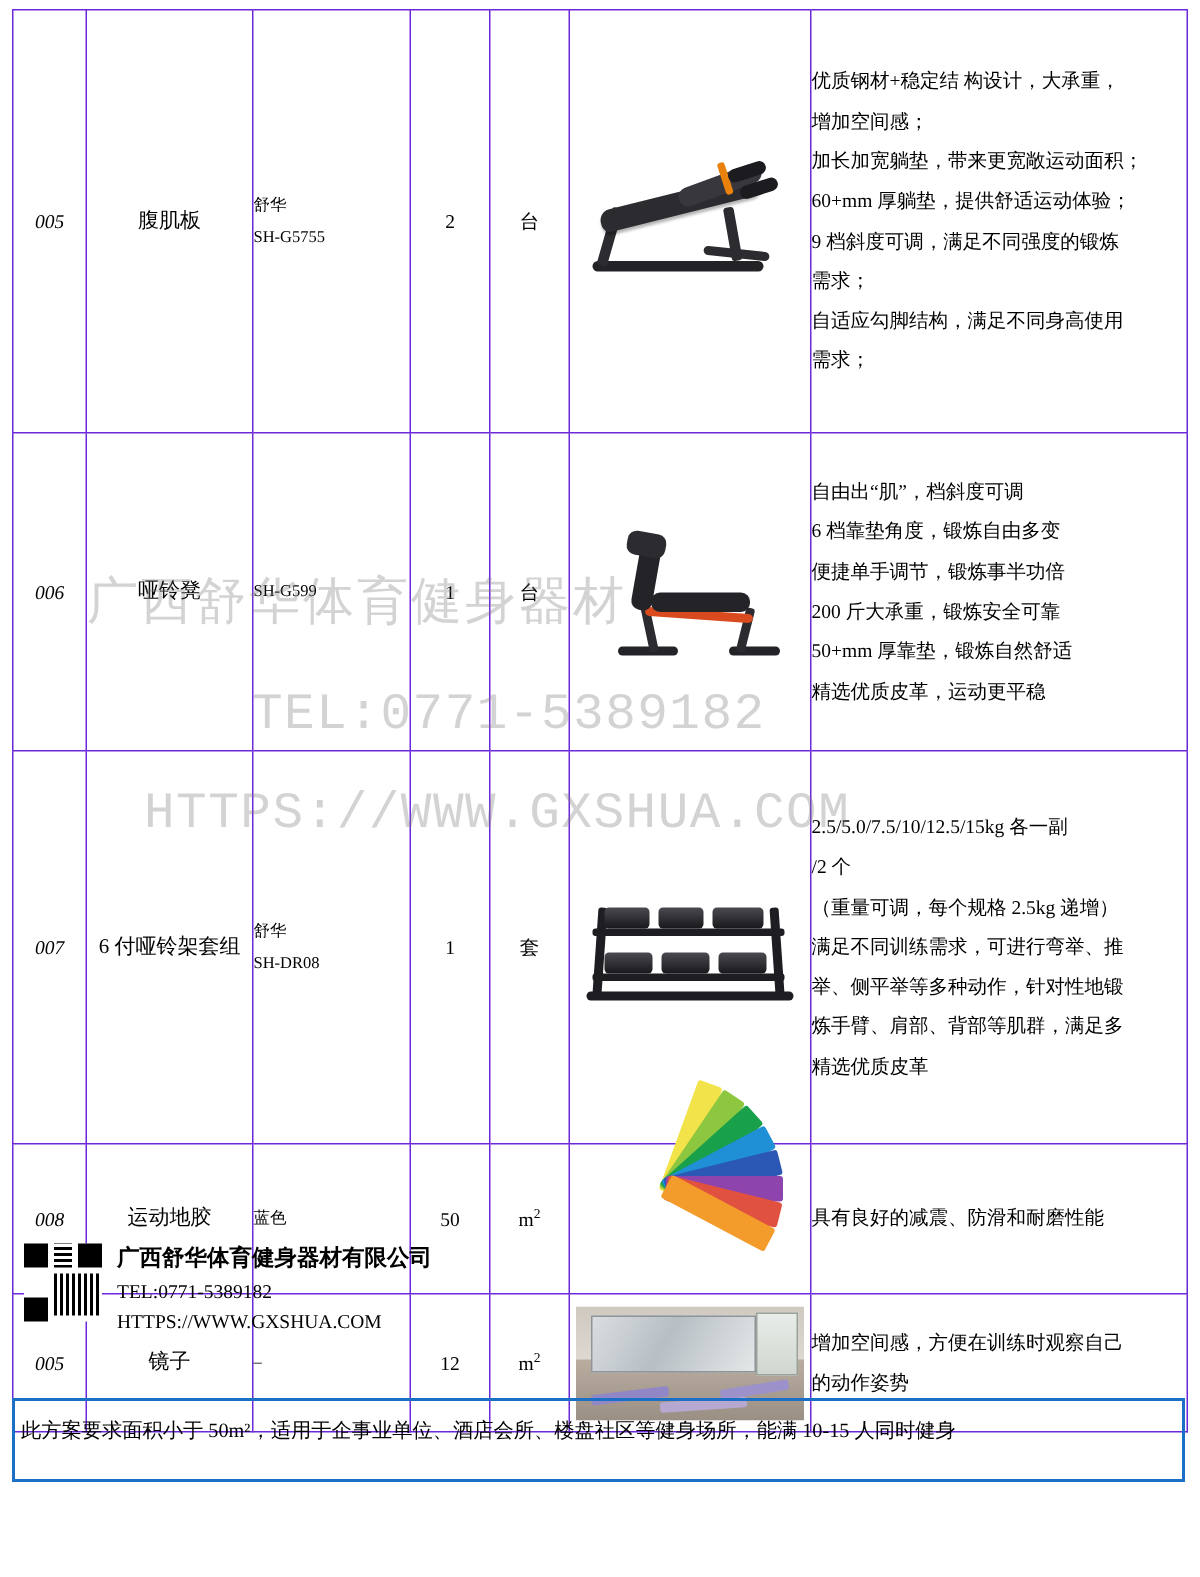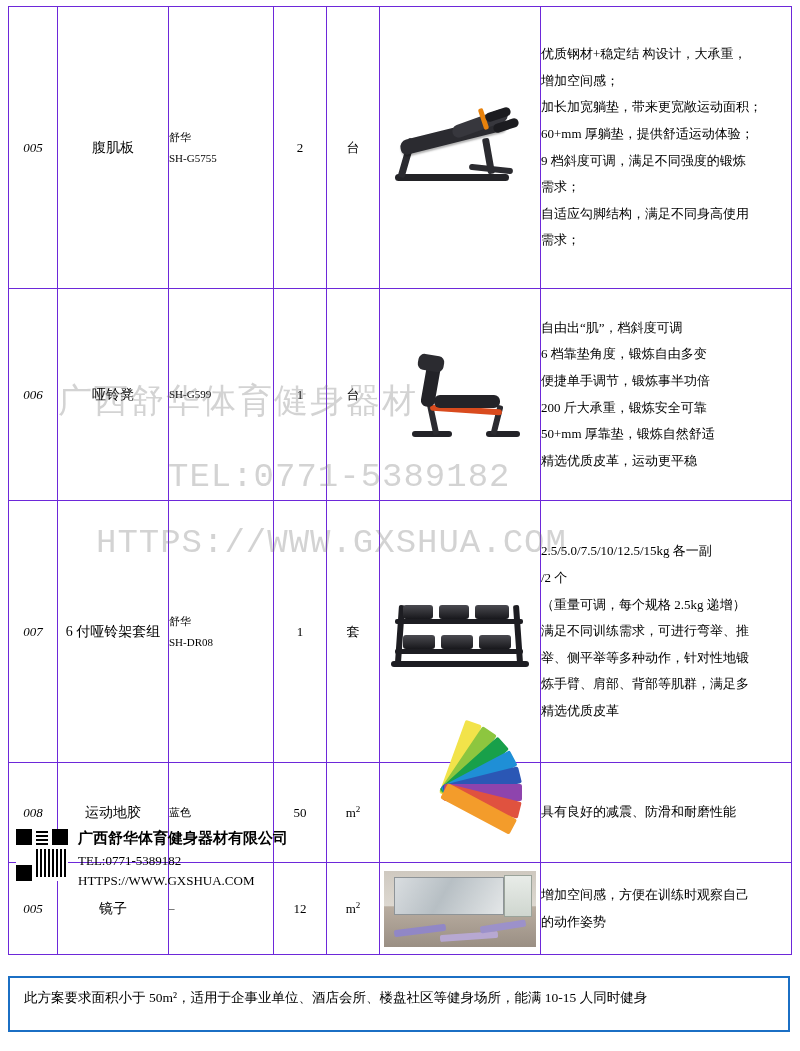--- a/index.html
+++ b/index.html
@@ -214,26 +214,26 @@
   }
   .stamp .line { position: absolute; left: 62px; white-space: nowrap; }
   .stamp .l1 { top: 0px;  font-size: 15px; font-weight: bold; }
   .stamp .l2 { top: 24px; font-size: 13px; }
   .stamp .l3 { top: 44px; font-size: 13px; }
 
   
   .note {
     position: absolute;
     left: 8px;
-    top: 976px;
+    top: 932px;
     width: 782px;
     height: 56px;
     border: 2px solid #1b6fc4;
     box-sizing: border-box;
-    padding: 8px 14px 0 14px;
+    padding: 8px 14px 0 4px;
     font-size: 13.5px;
     line-height: 1.85;
     text-align: left;
   }
   .note p { margin: 0; }
 </style>
 </head>
 <body>
 
 <div class="sheet">

